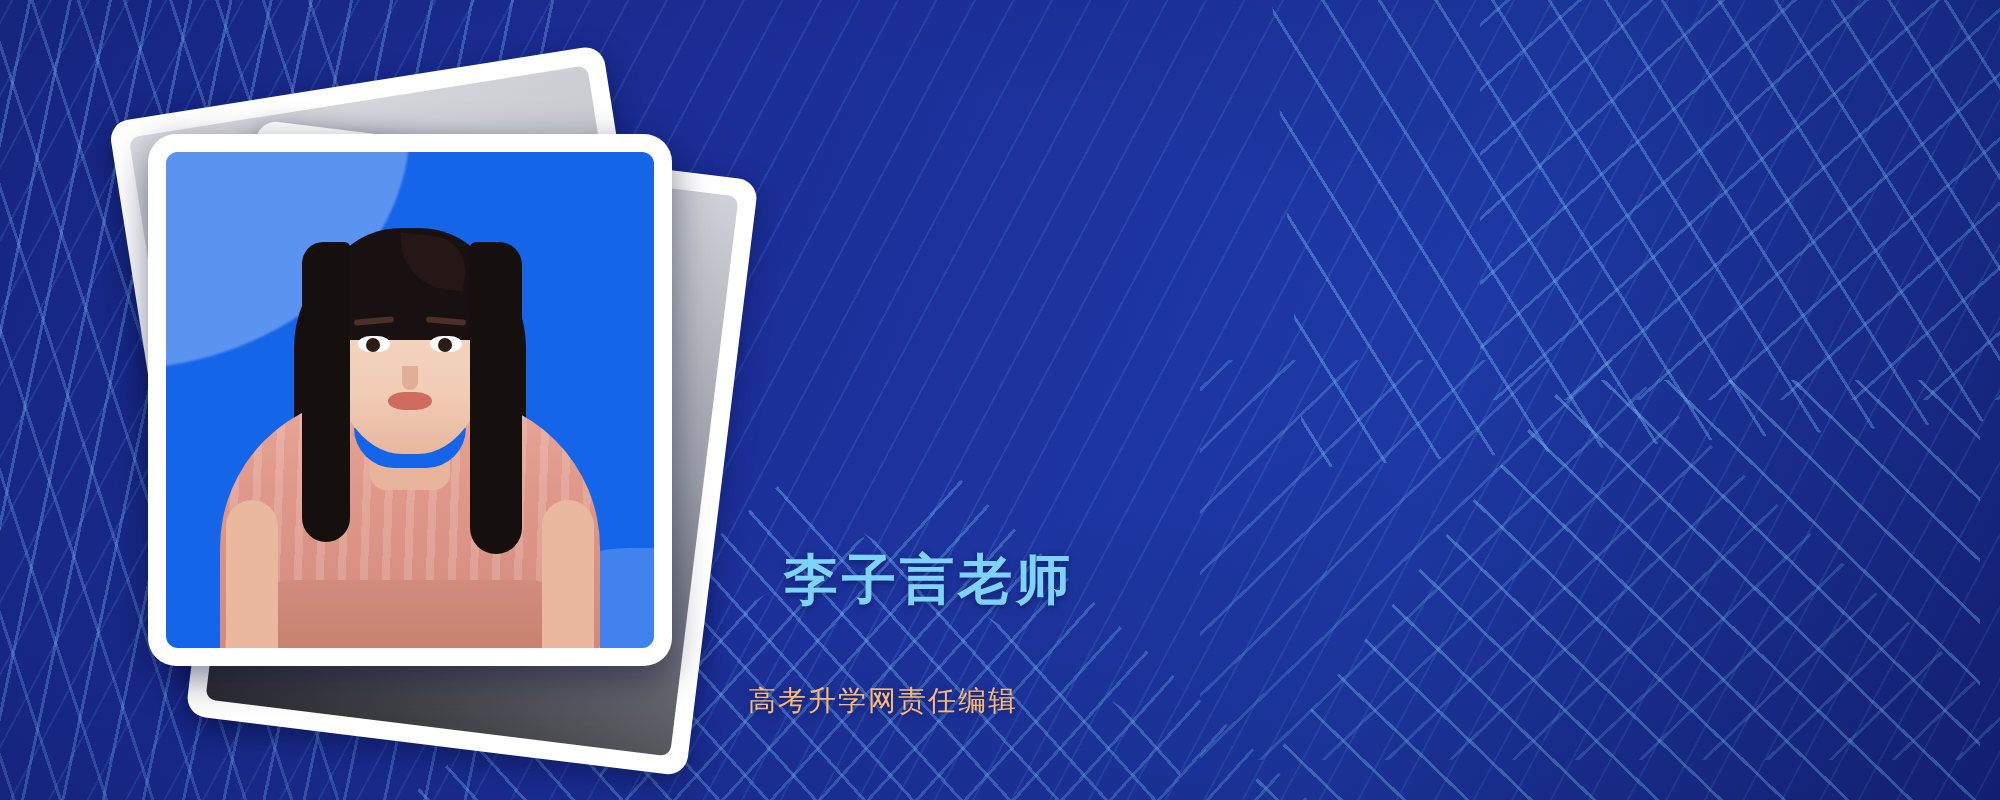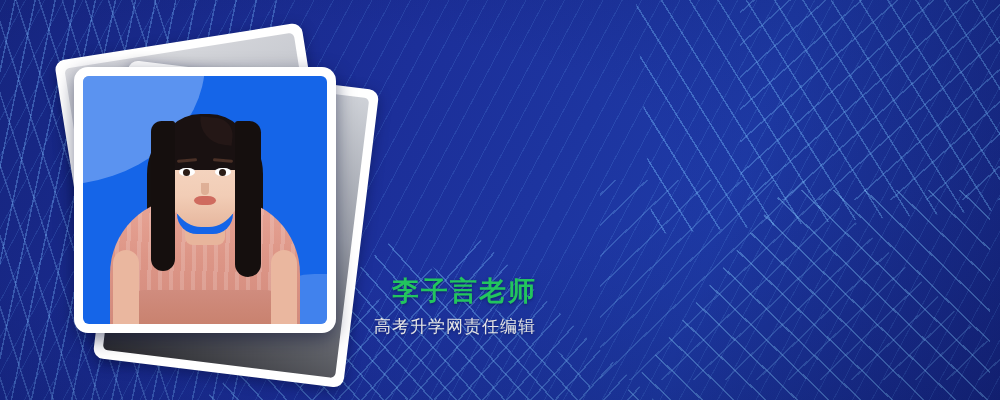--- a/index.html
+++ b/index.html
@@ -420,36 +420,37 @@
     letter-spacing: 0.5px;
     text-shadow: 0 1px 3px rgba(4,12,56,0.45);
   }
   .author-block {
     position: absolute;
     left: 372px;
     top: 272px;
     width: 420px;
   }
   .author-name {
-    color: #22c55e;
+    color: #7dd3fc;
     font-size: 27px;
     font-weight: bold;
     line-height: 38px;
     letter-spacing: 2px;
     padding-left: 20px;
     text-shadow: 0 1px 3px rgba(4,12,56,0.5);
   }
   .author-role {
-    color: #e5e5e5;
-    font-size: 17px;
+    color: #fdba74;
+    font-size: 14px;
     font-weight: normal;
     line-height: 32px;
     letter-spacing: 1px;
     padding-left: 2px;
     text-shadow: 0 1px 3px rgba(4,12,56,0.45);
+    margin-top: 25px;
   }
 </style>
 </head>
 <body>
 
 <div id="banner">
 
   <div class="bg-base"></div>
   <div class="bg-stripes"></div>
   <div class="bg-left-fan"></div>

